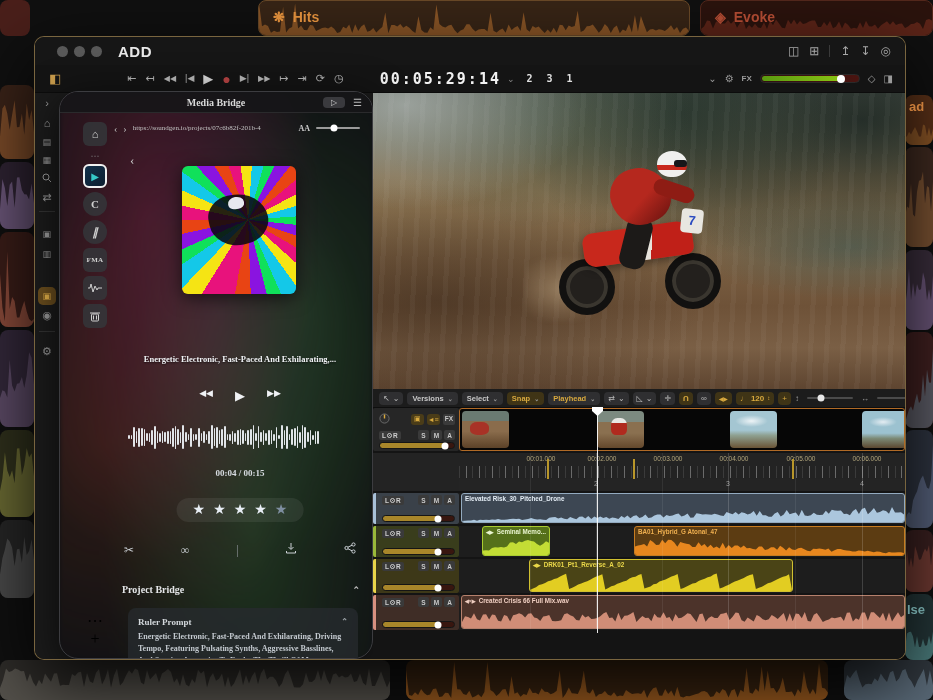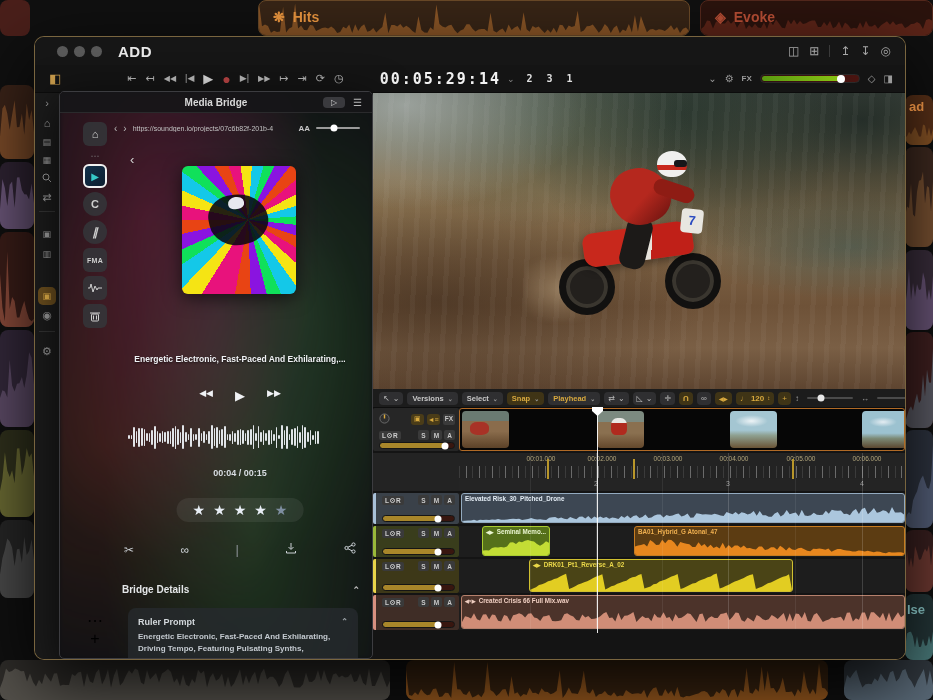--- a/index.html
+++ b/index.html
@@ -33,22 +33,22 @@
   .fxlab{color:#9a9a9a;font-size:8px;font-weight:bold;}
   .meter{width:100px;height:9px;border-radius:5px;background:linear-gradient(90deg,#301010,#4a1410);position:relative;overflow:visible;border:1px solid #2a2a2a;}
   .meter .fill{position:absolute;left:1px;top:1px;bottom:1px;width:82%;border-radius:4px;background:linear-gradient(90deg,#5a9a10,#8ac414);}
   .meter .knob{position:absolute;top:50%;left:82%;width:8px;height:8px;border-radius:50%;background:#fff;transform:translate(-50%,-50%);}
   
   .appside{position:absolute;left:0;top:56px;bottom:0;width:24px;background:#1b1b1b;color:#9a9a9a;}
   .appside .ic{position:absolute;left:0;width:24px;text-align:center;font-size:11px;}
   .appside .hl{background:#6b4e1e;color:#e8b54a;border-radius:5px;left:3px;width:18px;height:18px;line-height:18px;}
   .appside .dv{position:absolute;left:4px;width:16px;height:1px;background:#333;}
   
-  .mb{position:absolute;left:24px;top:54px;width:314px;height:568px;background:#101114;border:1px solid #3c3c40;border-radius:5px;overflow:hidden;
-    box-shadow:0 10px 40px rgba(0,0,0,.7);}
+  .mb{position:absolute;left:24px;top:54px;width:314px;height:568px;background:#101114;border:1px solid #3c3c40;border-radius:19px;overflow:hidden;
+    box-shadow:0 10px 40px rgba(0,0,0,.7);font-family:Liberation Serif, serif;}
   .mb-glow{position:absolute;inset:0;background:
      radial-gradient(ellipse at 28% 22%, rgba(150,40,70,.38), transparent 55%),
      radial-gradient(ellipse at 78% 38%, rgba(50,110,50,.30), transparent 50%),
      radial-gradient(ellipse at 62% 78%, rgba(70,140,60,.28), transparent 55%),
      radial-gradient(ellipse at 15% 62%, rgba(160,70,30,.22), transparent 50%),
      radial-gradient(ellipse at 50% 40%, rgba(90,40,120,.25), transparent 60%);
      filter:blur(2px);}
   .mb-head{position:absolute;left:0;top:0;right:0;height:21px;background:rgba(22,22,24,.92);display:flex;align-items:center;z-index:5;border-bottom:1px solid #2a2a2c;}
   .mb-title{color:#d8d8d8;font-size:10px;font-weight:bold;position:absolute;left:0;right:0;text-align:center;}
   .mb-playpill{margin-left:auto;background:#3a3a3e;border-radius:4px;color:#c8c8c8;font-size:8px;padding:1px 8px;z-index:2;margin-right:8px;}
@@ -535,21 +535,21 @@
         <span>
           <svg width="12" height="12" viewBox="0 0 12 12">
               <circle cx="9.5" cy="2.5" r="1.6" fill="none" stroke="#ccd1d6"></circle>
               <circle cx="2.5" cy="6" r="1.6" fill="none" stroke="#ccd1d6"></circle>
               <circle cx="9.5" cy="9.5" r="1.6" fill="none" stroke="#ccd1d6"></circle>
               <line x1="4" y1="5.2" x2="8" y2="3.2" stroke="#ccd1d6"></line>
               <line x1="4" y1="6.8" x2="8" y2="8.8" stroke="#ccd1d6"></line>
             </svg></span>
       </div>
       <div class="pdetails">
-        <span>Bridge Details</span>
+        <span>Project Bridge</span>
         <span class="chev">⌃</span>
       </div>
       <div class="pcard">
         <div class="plabel">
           <span>Ruler Prompt</span>
           <span style="color:#9aa0a5;font-size:8px;">⌃</span>
         </div>
         <div class="ptext">Energetic Electronic, Fast-Paced And Exhilarating, Driving Tempo, Featuring Pulsating Synths, Aggressive Basslines, And Soaring Arpeggios To Evoke The Thrill Of Motocross Racing.</div>
       </div>
 

